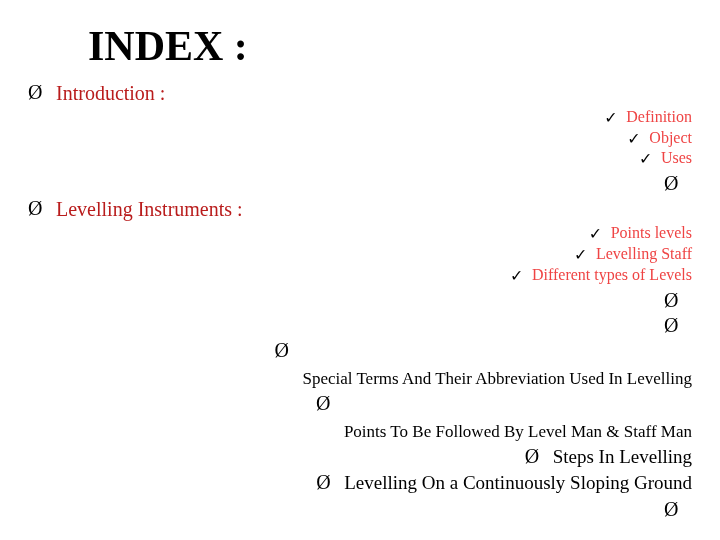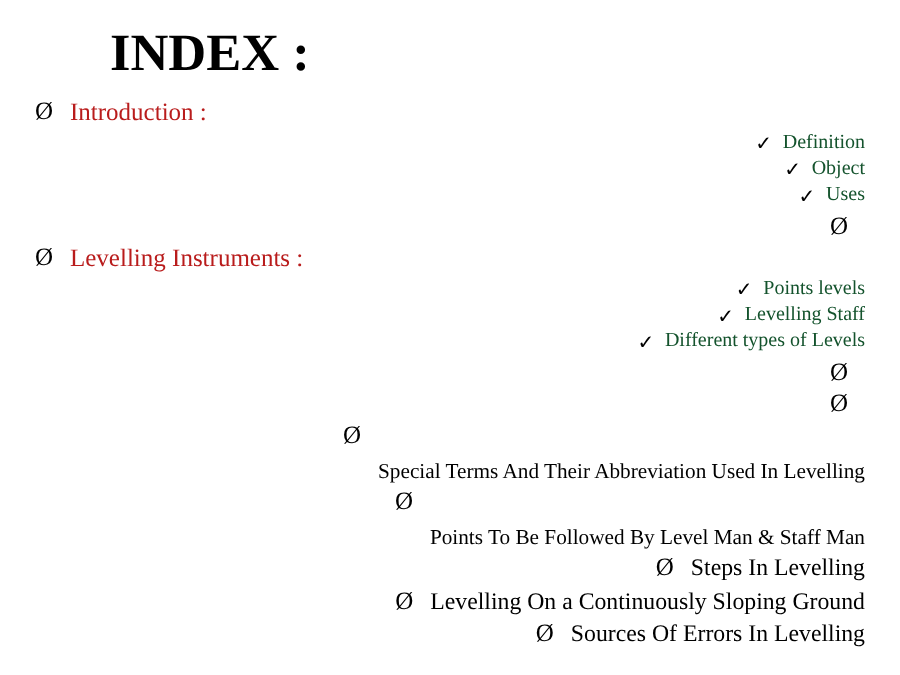--- a/index.html
+++ b/index.html
@@ -54,21 +54,21 @@
       align-items: flex-start;
     }
     .check {
       font-size: 16px;
       color: #000;
       min-width: 22px;
       margin-top: 1px;
     }
     .sub-label {
       font-size: 16px;
-      color: #14532d;
+      color: #ef4444;
       line-height: 1.3;
     }
     .plain-section {
       display: flex;
       flex-direction: row;
       align-items: flex-start;
       margin-bottom: 1px;
     }
     .plain-label {
       font-size: 19px;
@@ -149,16 +149,15 @@
       <div class="plain-section">
         <span class="bullet-main">Ø</span>
         <span class="plain-label">Steps In Levelling</span>
       </div>
       <div class="plain-section">
         <span class="bullet-main">Ø</span>
         <span class="plain-label">Levelling On a Continuously Sloping Ground</span>
       </div>
       <div class="plain-section">
         <span class="bullet-main">Ø</span>
-        <span class="plain-label">Sources Of Errors In Levelling</span>
       </div>
     </div>
 </div>
 
 </body></html>

